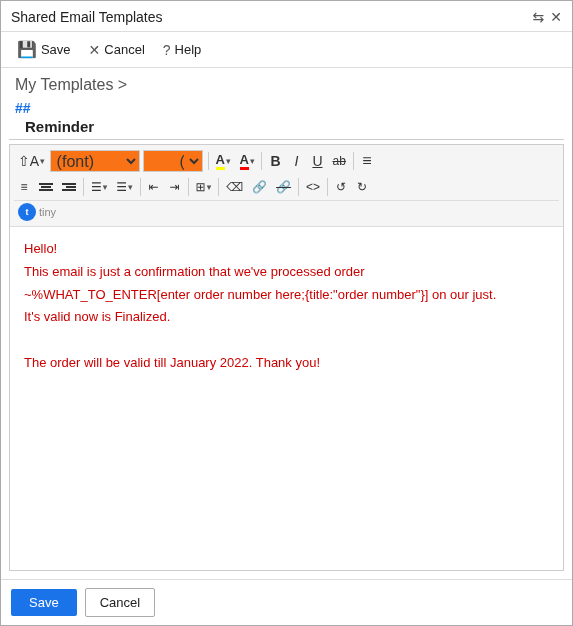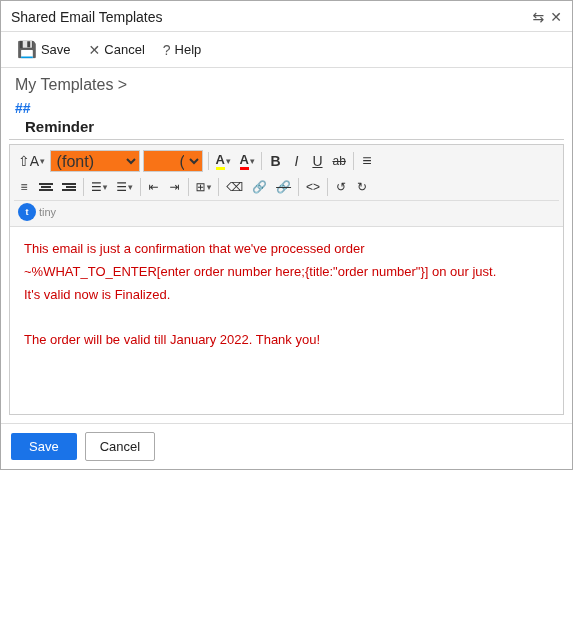--- a/index.html
+++ b/index.html
@@ -6,21 +6,21 @@
     body {
       font-family: Segoe UI, Arial, sans-serif;
       font-size: 13px;
       background: #fff;
       width: 573px;
       height: 626px;
       overflow: hidden;
     }
     .window {
       width: 573px;
-      height: 470px;
+      height: 626px;
       border: 1px solid #aaa;
       display: flex;
       flex-direction: column;
       background: #fff;
     }
     .title-bar {
       display: flex;
       align-items: center;
       justify-content: space-between;
       background: #fff;
@@ -390,20 +390,23 @@
       </div>
 
       <div class="tiny-logo-row">
         <div class="tiny-logo-circle">t</div>
         <span class="tiny-text">tiny</span>
       </div>
     </div>
 
     <div class="editor-body">
       <div class="editor-line">
+        <span>Hello!</span>
+      </div>
+      <div class="editor-line">
         <span>This email is just a confirmation that we've processed order</span>
       </div>
       <div class="editor-line">
         <span class="template-variable">~%WHAT_TO_ENTER[enter order number here;{title:"order number"}]</span><span> on our just.</span>
       </div>
       <div class="editor-line">
         <span>It's valid now is Finalized.</span>
       </div>
       <div class="editor-line">&nbsp;</div>
       <div class="editor-line">

